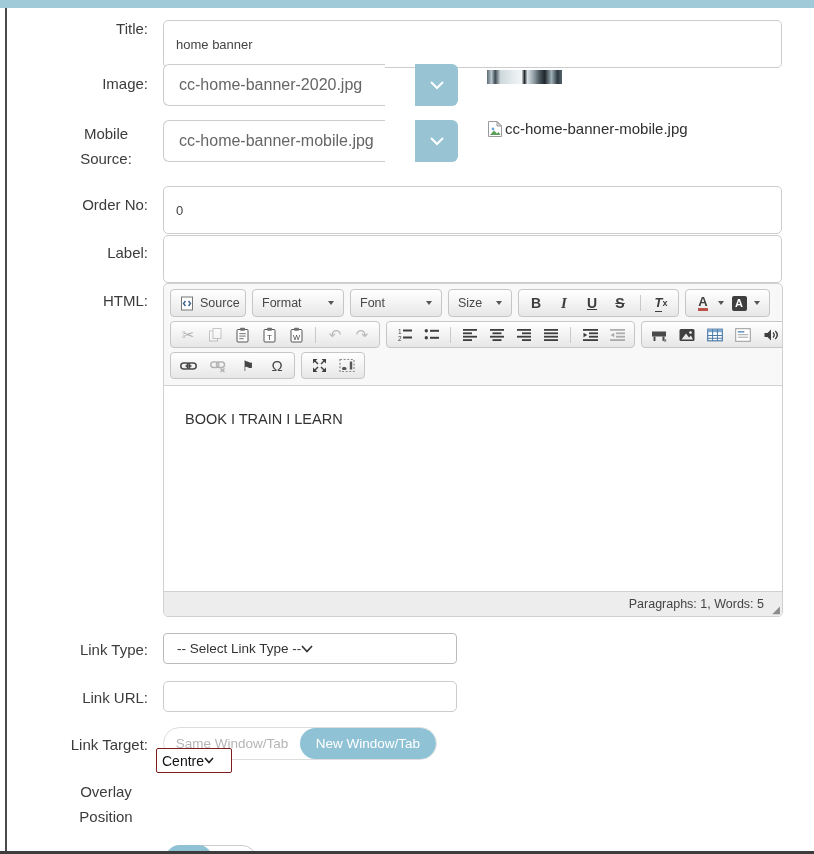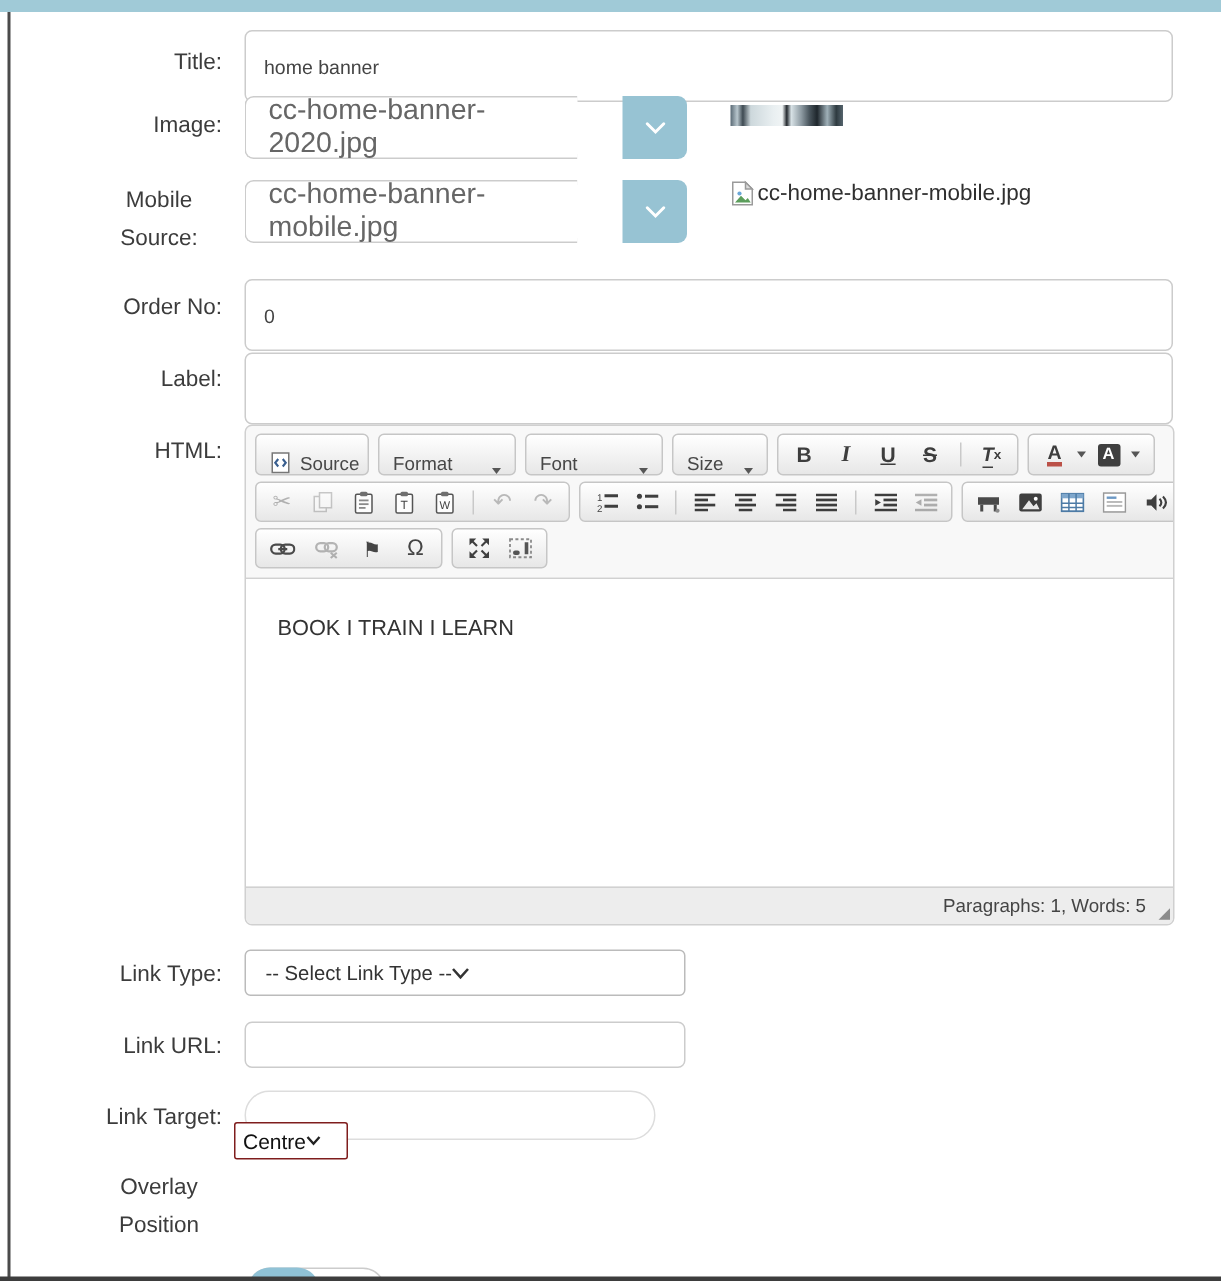--- a/index.html
+++ b/index.html
@@ -16,39 +16,39 @@
   .field-label.two-line{left:60px;width:92px;text-align:center;line-height:25px;}
 
   
   .txt{position:absolute;height:48px;border:1px solid #ccc;border-radius:5px;font-size:13px;color:#444;
        padding:0 12px;box-sizing:border-box;outline:none;background:#fff;font-family:"Liberation Sans",sans-serif;}
 
   
   .img-select{position:absolute;left:163px;width:295px;height:42px;}
   .img-select-box{position:absolute;left:0;top:0;width:222px;height:42px;border:1px solid #ccc;border-right:none;
        border-radius:6px 0 0 6px;background:#fff;display:flex;align-items:center;padding-left:15px;
-       font-size:19px;color:#666;box-sizing:border-box;}
+       font-size:16px;color:#666;box-sizing:border-box;}
   .img-select-btn{position:absolute;right:0;top:0;width:43px;height:42px;border-radius:0 6px 6px 0;
        display:flex;align-items:center;justify-content:center;cursor:pointer;}
 
   .thumb{position:absolute;left:487px;top:70px;width:75px;height:14px;
        background:linear-gradient(90deg,#5a6a75 0%,#b8c6cd 6%,#3e4a52 11%,#cdd8dc 18%,#e9eff1 38%,#f0f4f5 46%,#24292e 50%,#d8e2e6 54%,#8d9aa2 63%,#4a565e 70%,#1e262c 77%,#9fb0b8 86%,#2e3a40 94%,#55646d 100%);}
   .broken-row{position:absolute;left:487px;top:120px;display:flex;align-items:flex-start;gap:2px;}
   .broken-alt{font-size:15px;color:#2f2f2f;line-height:18px;}
 
   
   .editor{position:absolute;left:163px;top:283px;width:620px;border:1px solid #d0d0d0;border-radius:5px;
        background:#f8f8f8;box-sizing:border-box;overflow:hidden;}
   .toolbar{padding:5px 6px 2px 6px;}
   .tb-row{display:flex;gap:6px;margin-bottom:4px;align-items:center;}
   .tb-group{border:1px solid #c6c6c6;border-radius:4px;background:linear-gradient(#ffffff,#e7e7e7);
        height:28px;display:flex;align-items:center;padding:0 9px;gap:10px;box-sizing:border-box;}
   .tb-row.r2 .tb-group,.tb-row.r3 .tb-group{height:27px;}
   .tb-combo{border:1px solid #c6c6c6;border-radius:4px;background:linear-gradient(#ffffff,#e7e7e7);
-       height:28px;display:flex;align-items:flex-end;justify-content:space-between;padding:0 9px;
+       height:28px;display:flex;align-items:center;justify-content:space-between;padding:0 9px;
        font-size:12.5px;color:#474747;box-sizing:border-box;cursor:pointer;}
   .tb-sep{width:1px;height:16px;background:#c9c9c9;}
   .tb-btn{display:flex;align-items:center;justify-content:center;min-width:16px;height:20px;cursor:pointer;}
   .dis{opacity:.38;filter:grayscale(1);}
   .caret{width:0;height:0;border-left:3.5px solid transparent;border-right:3.5px solid transparent;border-top:4px solid #565656;}
   .ltr-b{font-weight:bold;font-size:14px;color:#3d3d3d;}
   .ltr-i{font-style:italic;font-family:"Liberation Serif",serif;font-size:15px;font-weight:bold;color:#3d3d3d;}
   .ltr-u{font-size:14px;font-weight:bold;text-decoration:underline;color:#3d3d3d;}
   .ltr-s{font-size:14px;font-weight:bold;text-decoration:line-through;color:#3d3d3d;}
   .ltr-tx{font-style:italic;font-weight:bold;font-size:13px;color:#3d3d3d;border-bottom:1.5px solid #3d3d3d;padding-bottom:1px;}
@@ -81,21 +81,21 @@
   svg{display:block;}
 </style>
 </head>
 <body>
 
 <div id="stage">
   <div class="topbar" style="background:#a0cad7"></div>
   <div class="left-border"></div>
   <div class="bottom-border"></div>
 
-  <div class="field-label" style="top:32px">Title:</div>
+  <div class="field-label" style="top:19px">Title:</div>
   <input class="txt" style="left: 163px; top: 20px; width: 619px;" value="home banner">
 
   <div class="field-label" style="top:74px">Image:</div>
   <div class="img-select" style="top:64px">
     <div class="img-select-box">cc-home-banner-2020.jpg</div>
     <div class="img-select-btn" style="background:#97c3d3">
       <span>
         <svg width="14" height="9" viewBox="0 0 14 9">
             <polyline points="1.5,1.5 7,7 12.5,1.5" fill="none" stroke="#fff" stroke-width="2" stroke-linecap="round"></polyline>
           </svg>
@@ -394,20 +394,22 @@
           <polyline points="1,1 6,6.5 11,1" fill="none" stroke="#333" stroke-width="1.7"></polyline>
         </svg>
     </span>
   </div>
 
   <div class="field-label" style="top:688px">Link URL:</div>
   <input class="txt" style="left: 163px; top: 681px; width: 294px; height: 31px;" value="">
 
   <div class="field-label" style="top:735px">Link Target:</div>
   <div class="toggle">
+    <div class="toggle-opt">Same Window/Tab</div>
+    <div class="toggle-opt sel" style="background:#90c2d6">New Window/Tab</div>
   </div>
 
   <div class="field-label two-line" style="top:779px">Overlay Position</div>
   <div class="fake-select overlay-select">
     <span>Centre</span>
     <span>
       <svg width="10" height="7" viewBox="0 0 10 7">
           <polyline points="1,1 5,5.5 9,1" fill="none" stroke="#222" stroke-width="1.6"></polyline>
         </svg>
     </span>

